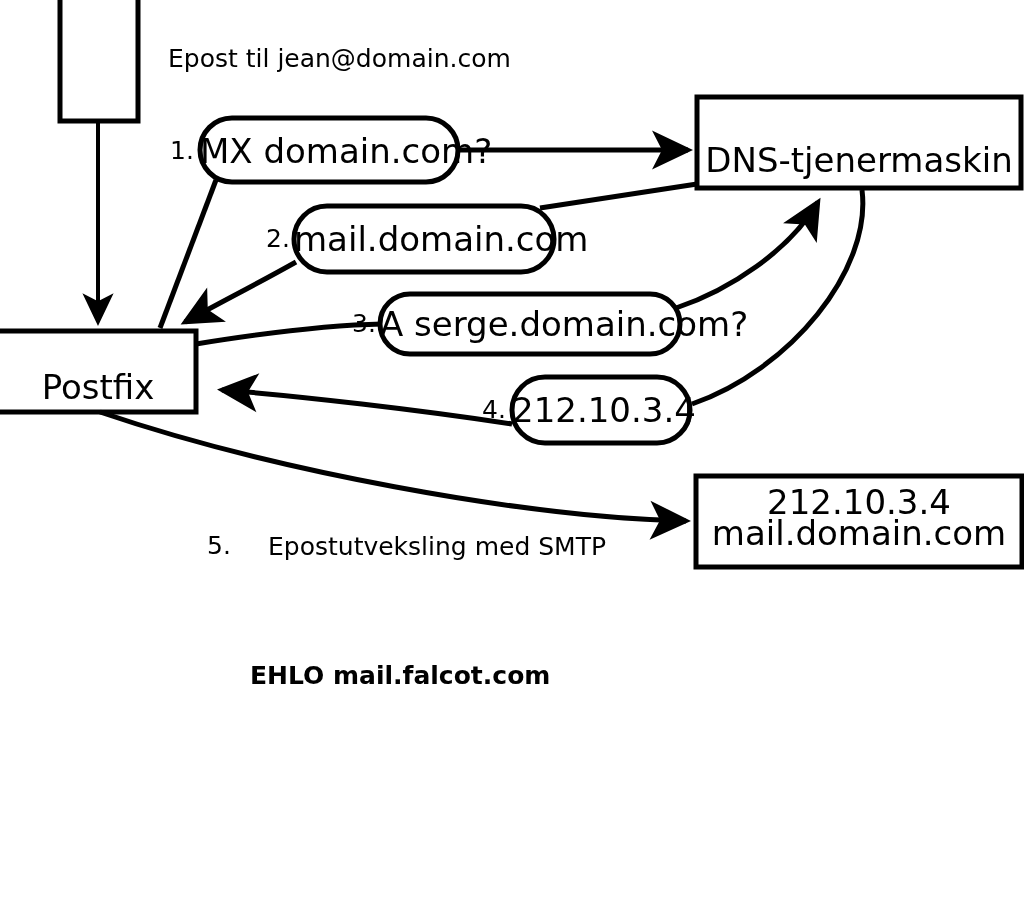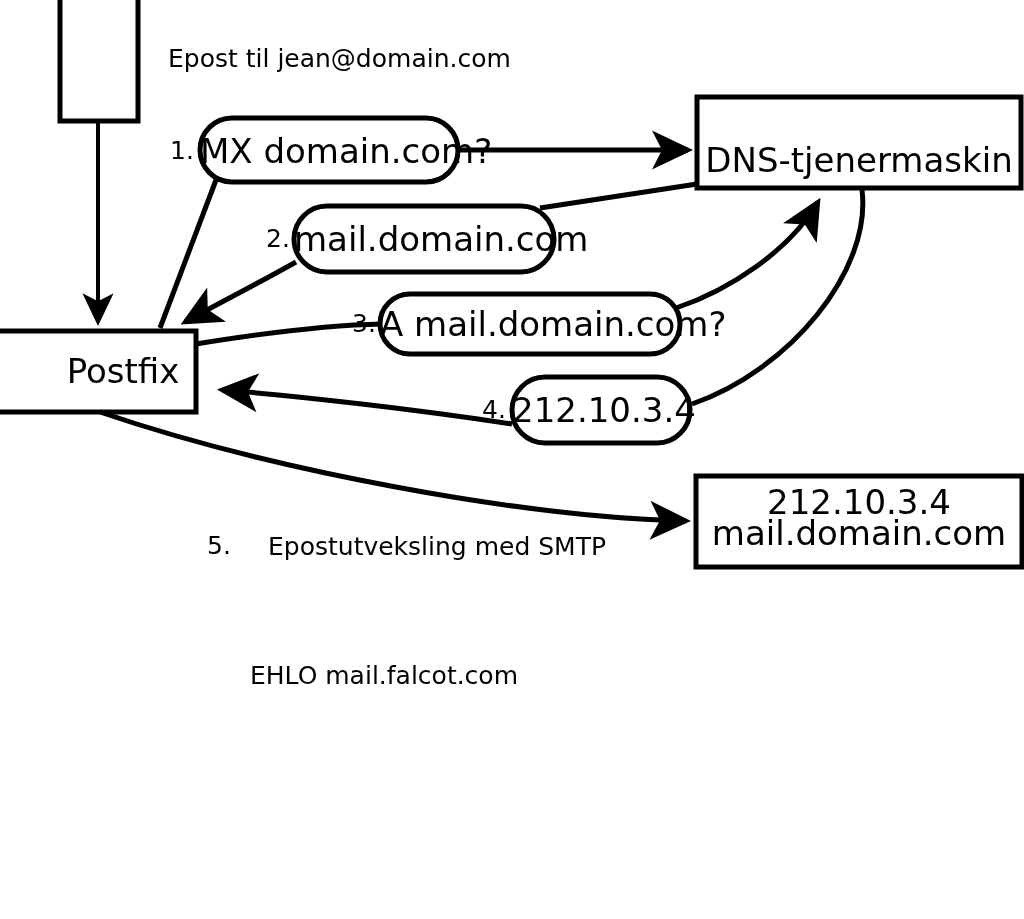--- a/index.html
+++ b/index.html
@@ -49,21 +49,21 @@
     color: #000000;
     white-space: pre;
   }
   .smtp-block {
     position: absolute;
     font-size: 25px;
     line-height: 31px;
     color: #000000;
     white-space: pre;
   }
-  .smtp-block div { white-space: pre; }
+  .smtp-block div { white-space: pre; font-weight: bold; }
 </style>
 </head>
 <body>
 
 <div id="canvas">
 
   <svg id="diagram-svg" viewBox="0 0 1024 919" xmlns="http://www.w3.org/2000/svg">
     <defs>
       <marker id="arrowhead" markerWidth="9" markerHeight="9" refX="7.6" refY="4.5" orient="auto" markerUnits="strokeWidth">
         <path d="M0.4,0.6 L8.6,4.5 L0.4,8.4 L2.4,4.5 Z" fill="#000000"></path>
@@ -98,35 +98,35 @@
 
     <rect x="294" y="206" width="260" height="66" rx="33" ry="33" fill="#ffffff" stroke="#000000" stroke-width="5"></rect>
 
     <rect x="380" y="294" width="300" height="60" rx="30" ry="30" fill="#ffffff" stroke="#000000" stroke-width="5"></rect>
 
     <rect x="512" y="377" width="178" height="66" rx="33" ry="33" fill="#ffffff" stroke="#000000" stroke-width="5"></rect>
   </svg>
 
   <div class="free-text" style="left:168px; top:43px;">Epost til jean@domain.com</div>
 
-  <div class="node-label" style="left:0px; top:356px; width:196px;margin-left:25px;">Postfix</div>
+  <div class="node-label" style="left:0px; top:372px; width:196px;">Postfix</div>
 
   <div class="node-label" style="left:697px; top:145px; width:324px;">DNS-tjenermaskin</div>
 
   <div class="node-label" style="left:696px; top:487px; width:326px;">212.10.3.4</div>
   <div class="node-label" style="left:696px; top:518px; width:326px;">mail.domain.com</div>
 
   <div class="step-num" style="left:170px; top:136px;">1.</div>
   <div class="node-label" style="left:200px; top:136px; width:258px;">MX domain.com?</div>
 
   <div class="step-num" style="left:266px; top:224px;">2.</div>
   <div class="node-label" style="left:294px; top:224px; width:260px;">mail.domain.com</div>
 
   <div class="step-num" style="left:352px; top:309px;">3.</div>
-  <div class="node-label" style="left:380px; top:309px; width:300px;">A mail.domain.com?</div>
+  <div class="node-label" style="left:380px; top:309px; width:300px;">A serge.domain.com?</div>
 
   <div class="step-num" style="left:482px; top:395px;">4.</div>
   <div class="node-label" style="left:512px; top:395px; width:178px;">212.10.3.4</div>
 
   <div class="step-num" style="left:207px; top:531px;">5.</div>
   <div class="free-text" style="left:268px; top:531px;">Epostutveksling med SMTP</div>
 
   <div class="smtp-block" style="left:250px; top:598px;">
     <div>EHLO mail.falcot.com</div>
     

